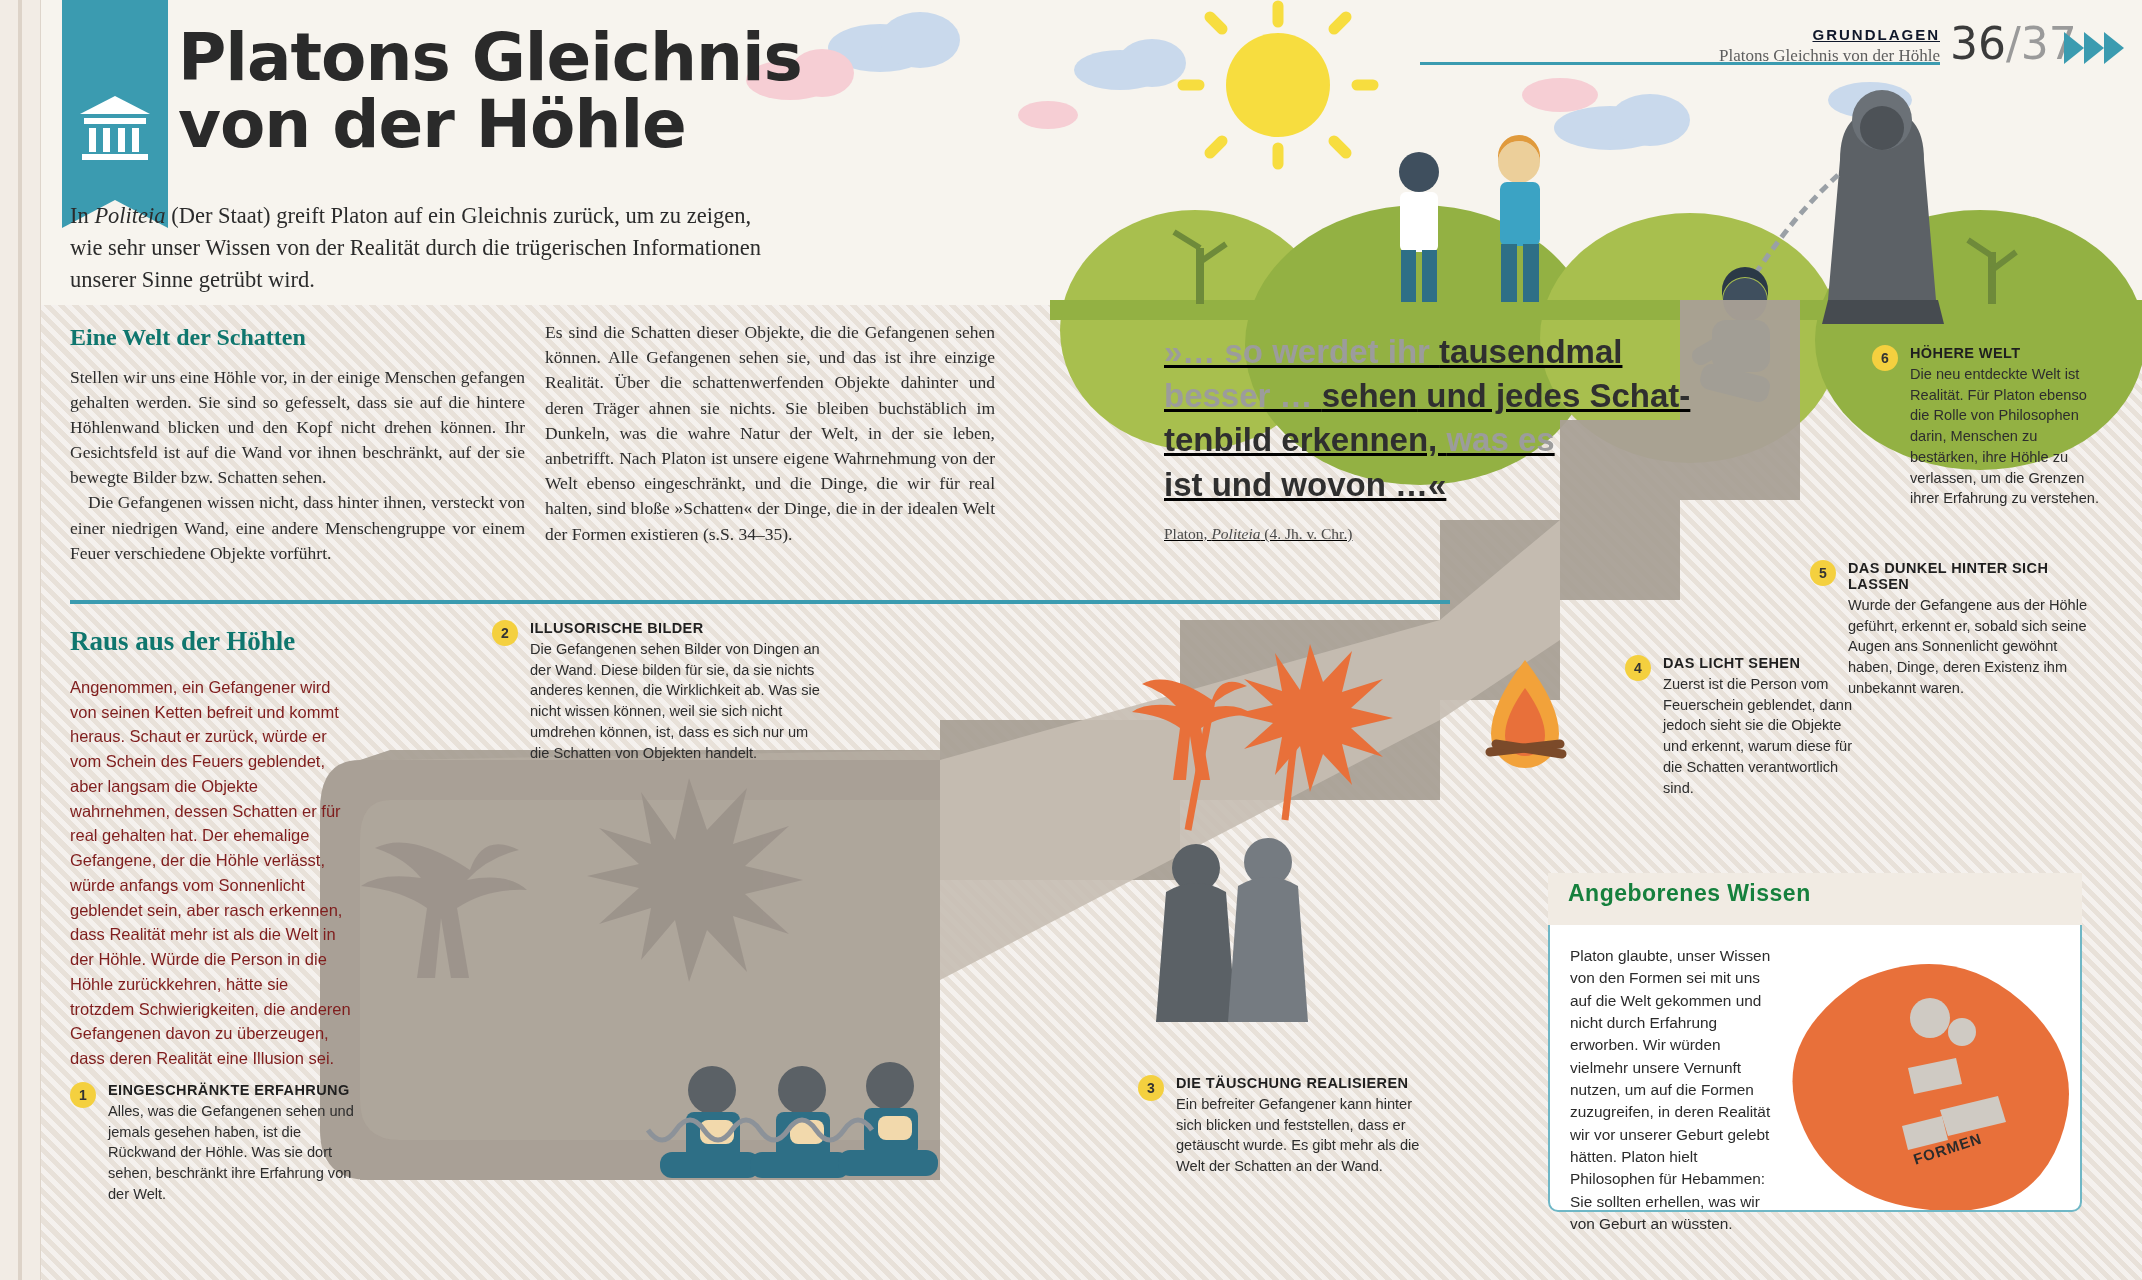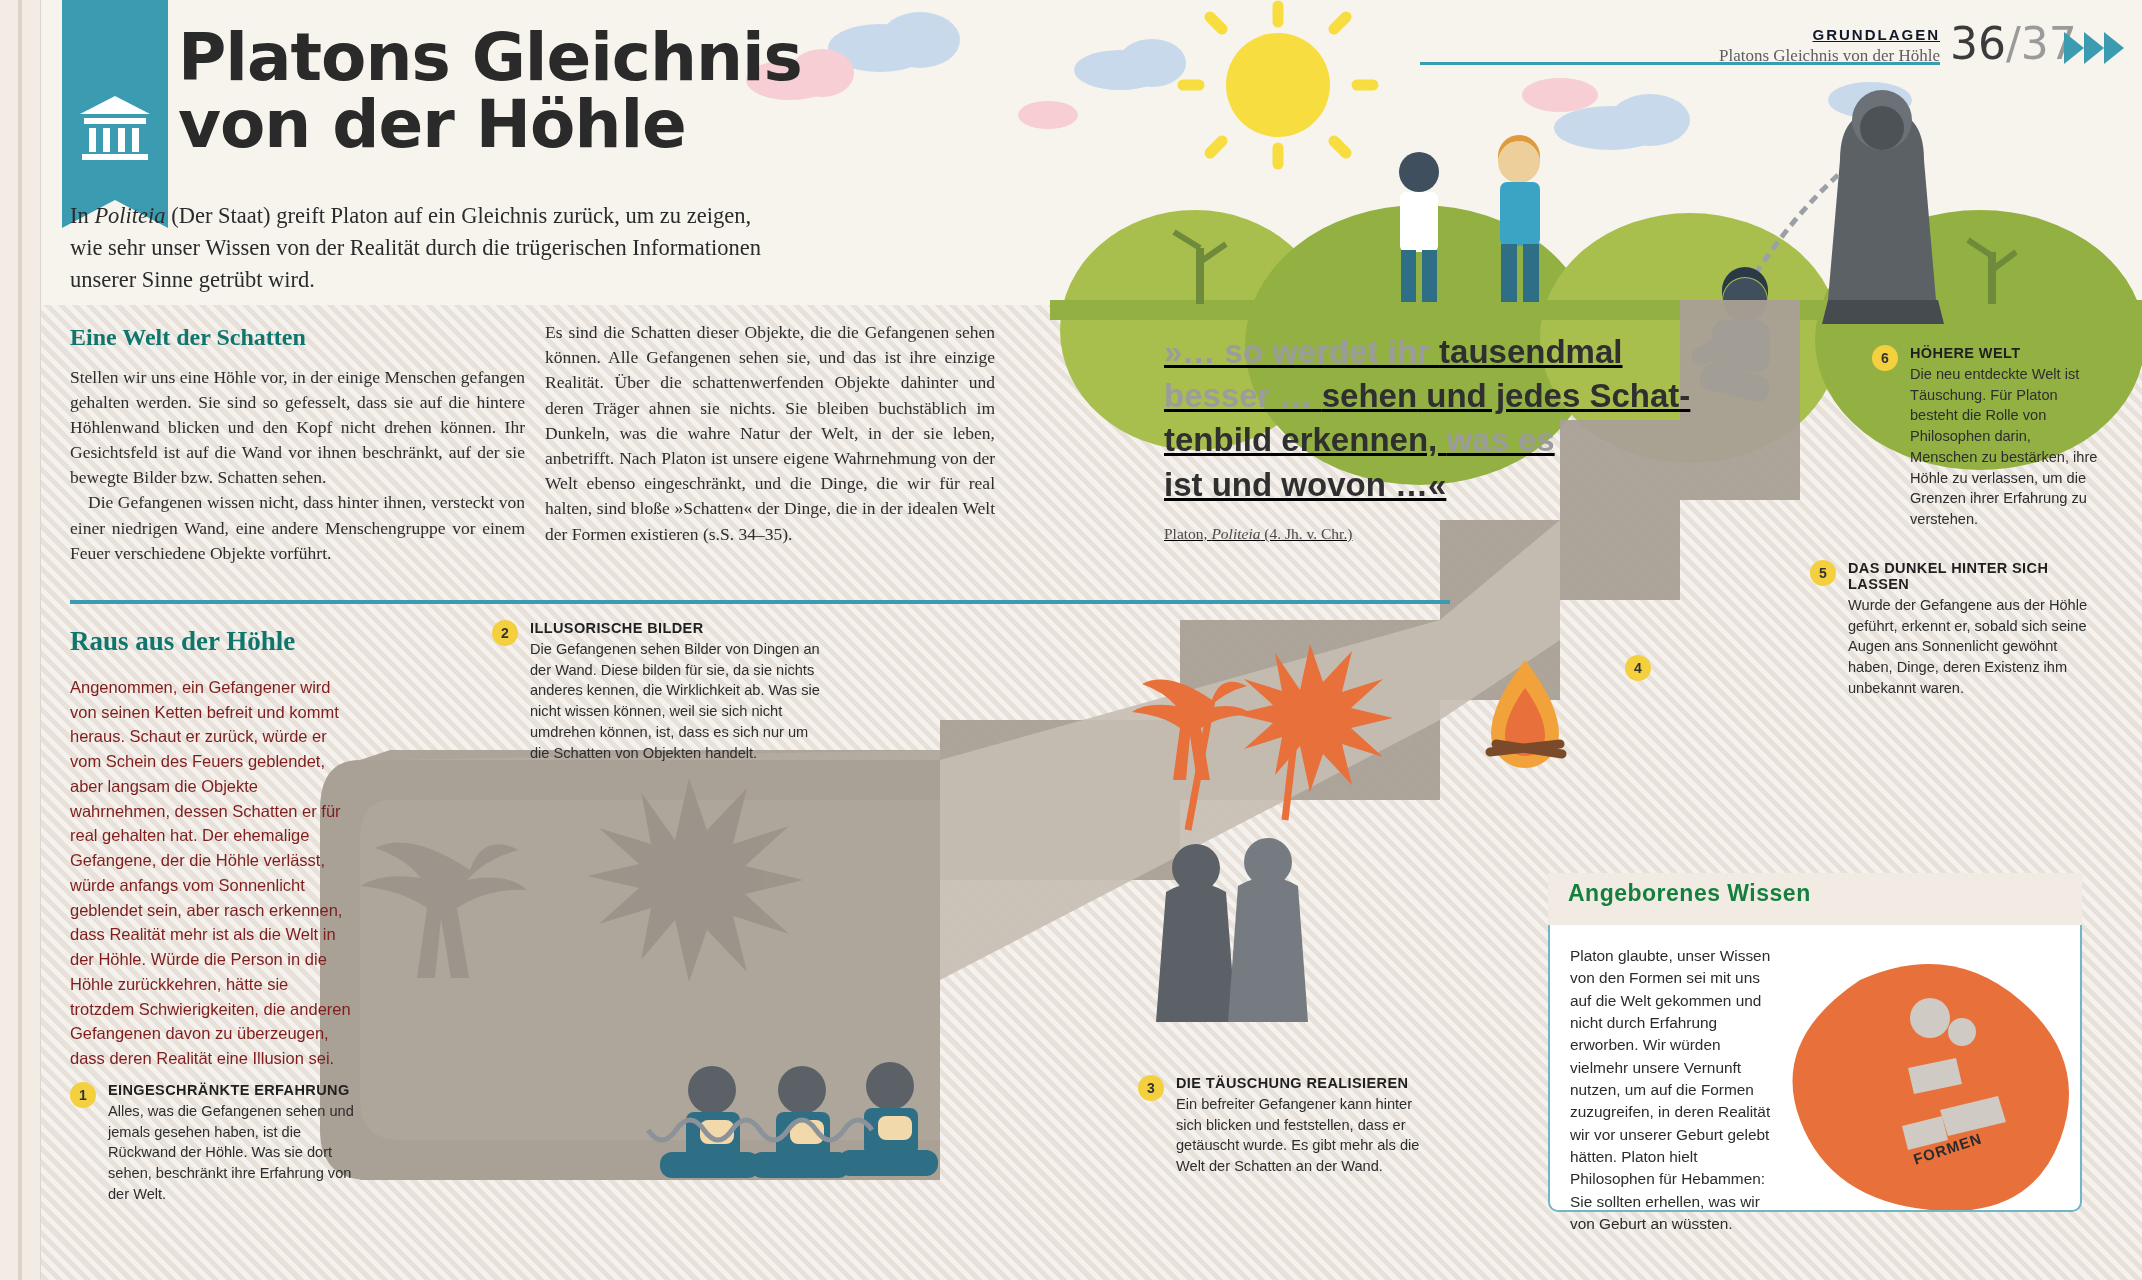--- a/index.html
+++ b/index.html
@@ -356,35 +356,39 @@
   <div class="callout" id="co3">
     <div class="badge">3</div>
     <div class="c-body">
       <div class="c-title">Die Täuschung realisieren</div>
       <div class="c-text">Ein befreiter Gefangener kann hinter sich blicken und feststellen, dass er getäuscht wurde. Es gibt mehr als die Welt der Schatten an der Wand.</div>
     </div>
   </div>
 
   <div class="callout" id="co4">
     <div class="badge">4</div>
+    <div class="c-body">
+      <div class="c-title">Das Licht sehen</div>
+      <div class="c-text">Zuerst ist die Person vom Feuerschein geblendet, dann jedoch sieht sie die Objekte und erkennt, warum diese für die Schatten verantwortlich sind.</div>
+    </div>
   </div>
 
   <div class="callout" id="co5">
     <div class="badge">5</div>
     <div class="c-body">
       <div class="c-title">Das Dunkel hinter sich lassen</div>
       <div class="c-text">Wurde der Gefangene aus der Höhle geführt, erkennt er, sobald sich seine Augen ans Sonnenlicht gewöhnt haben, Dinge, deren Existenz ihm unbekannt waren.</div>
     </div>
   </div>
 
   <div class="callout" id="co6">
     <div class="badge">6</div>
     <div class="c-body">
       <div class="c-title">Höhere Welt</div>
-      <div class="c-text">Die neu entdeckte Welt ist Täuschung. Für Platon besteht die Rolle von Philosophen darin, Menschen zu bestärken, ihre Höhle zu verlassen, um die Grenzen ihrer Erfahrung zu verstehen.</div>
+      <div class="c-text">Die neu entdeckte Welt ist Realität. Für Platon ebenso die Rolle von Philosophen darin, Menschen zu bestärken, ihre Höhle zu verlassen, um die Grenzen ihrer Erfahrung zu verstehen.</div>
     </div>
   </div>
 
   <div class="panel"></div>
   <div class="panel-head"></div>
   <div class="panel-title">Angeborenes Wissen</div>
   <div class="panel-text">Platon glaubte, unser Wissen von den Formen sei mit uns auf die Welt gekommen und nicht durch Erfahrung erworben. Wir würden vielmehr unsere Vernunft nutzen, um auf die Formen zuzugreifen, in deren Realität wir vor unserer Geburt gelebt hätten. Platon hielt Philosophen für Hebammen: Sie sollten erhellen, was wir von Geburt an wüssten.</div>
 
   <svg width="330" height="270" style="position:absolute;left:1790px;top:940px;">
     <path d="M70 40 q90 -40 160 20 q70 60 40 140 q-30 80 -130 70 q-100 -10 -130 -90 q-30 -80 60 -140 z" fill="#e8703a"></path>

